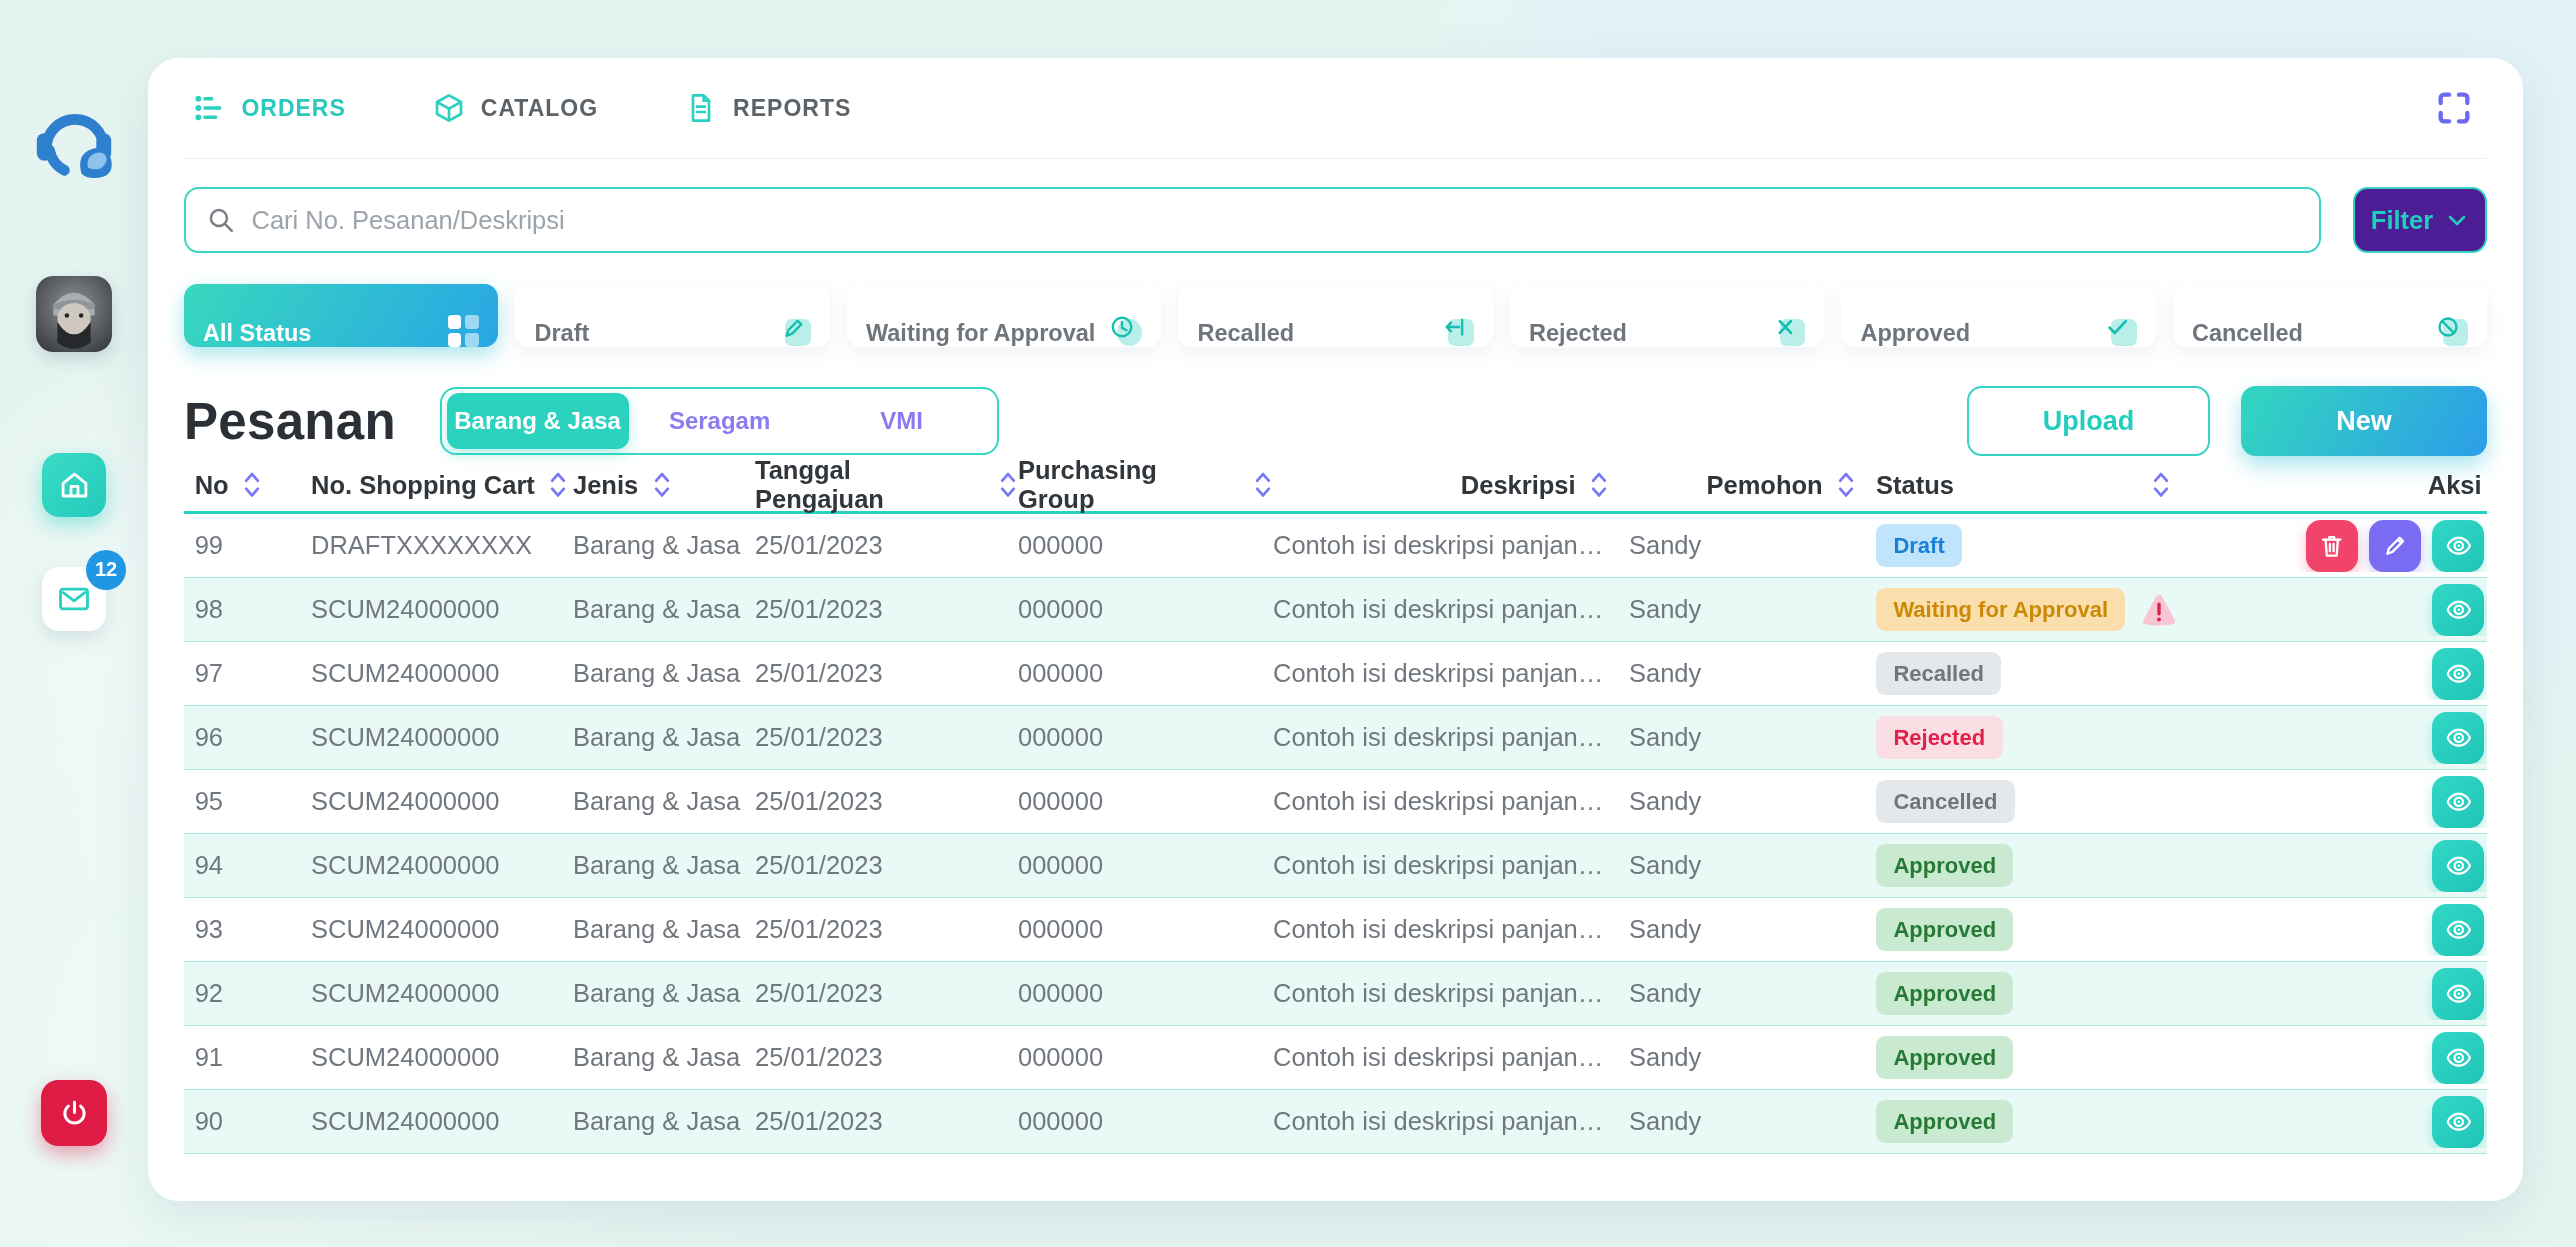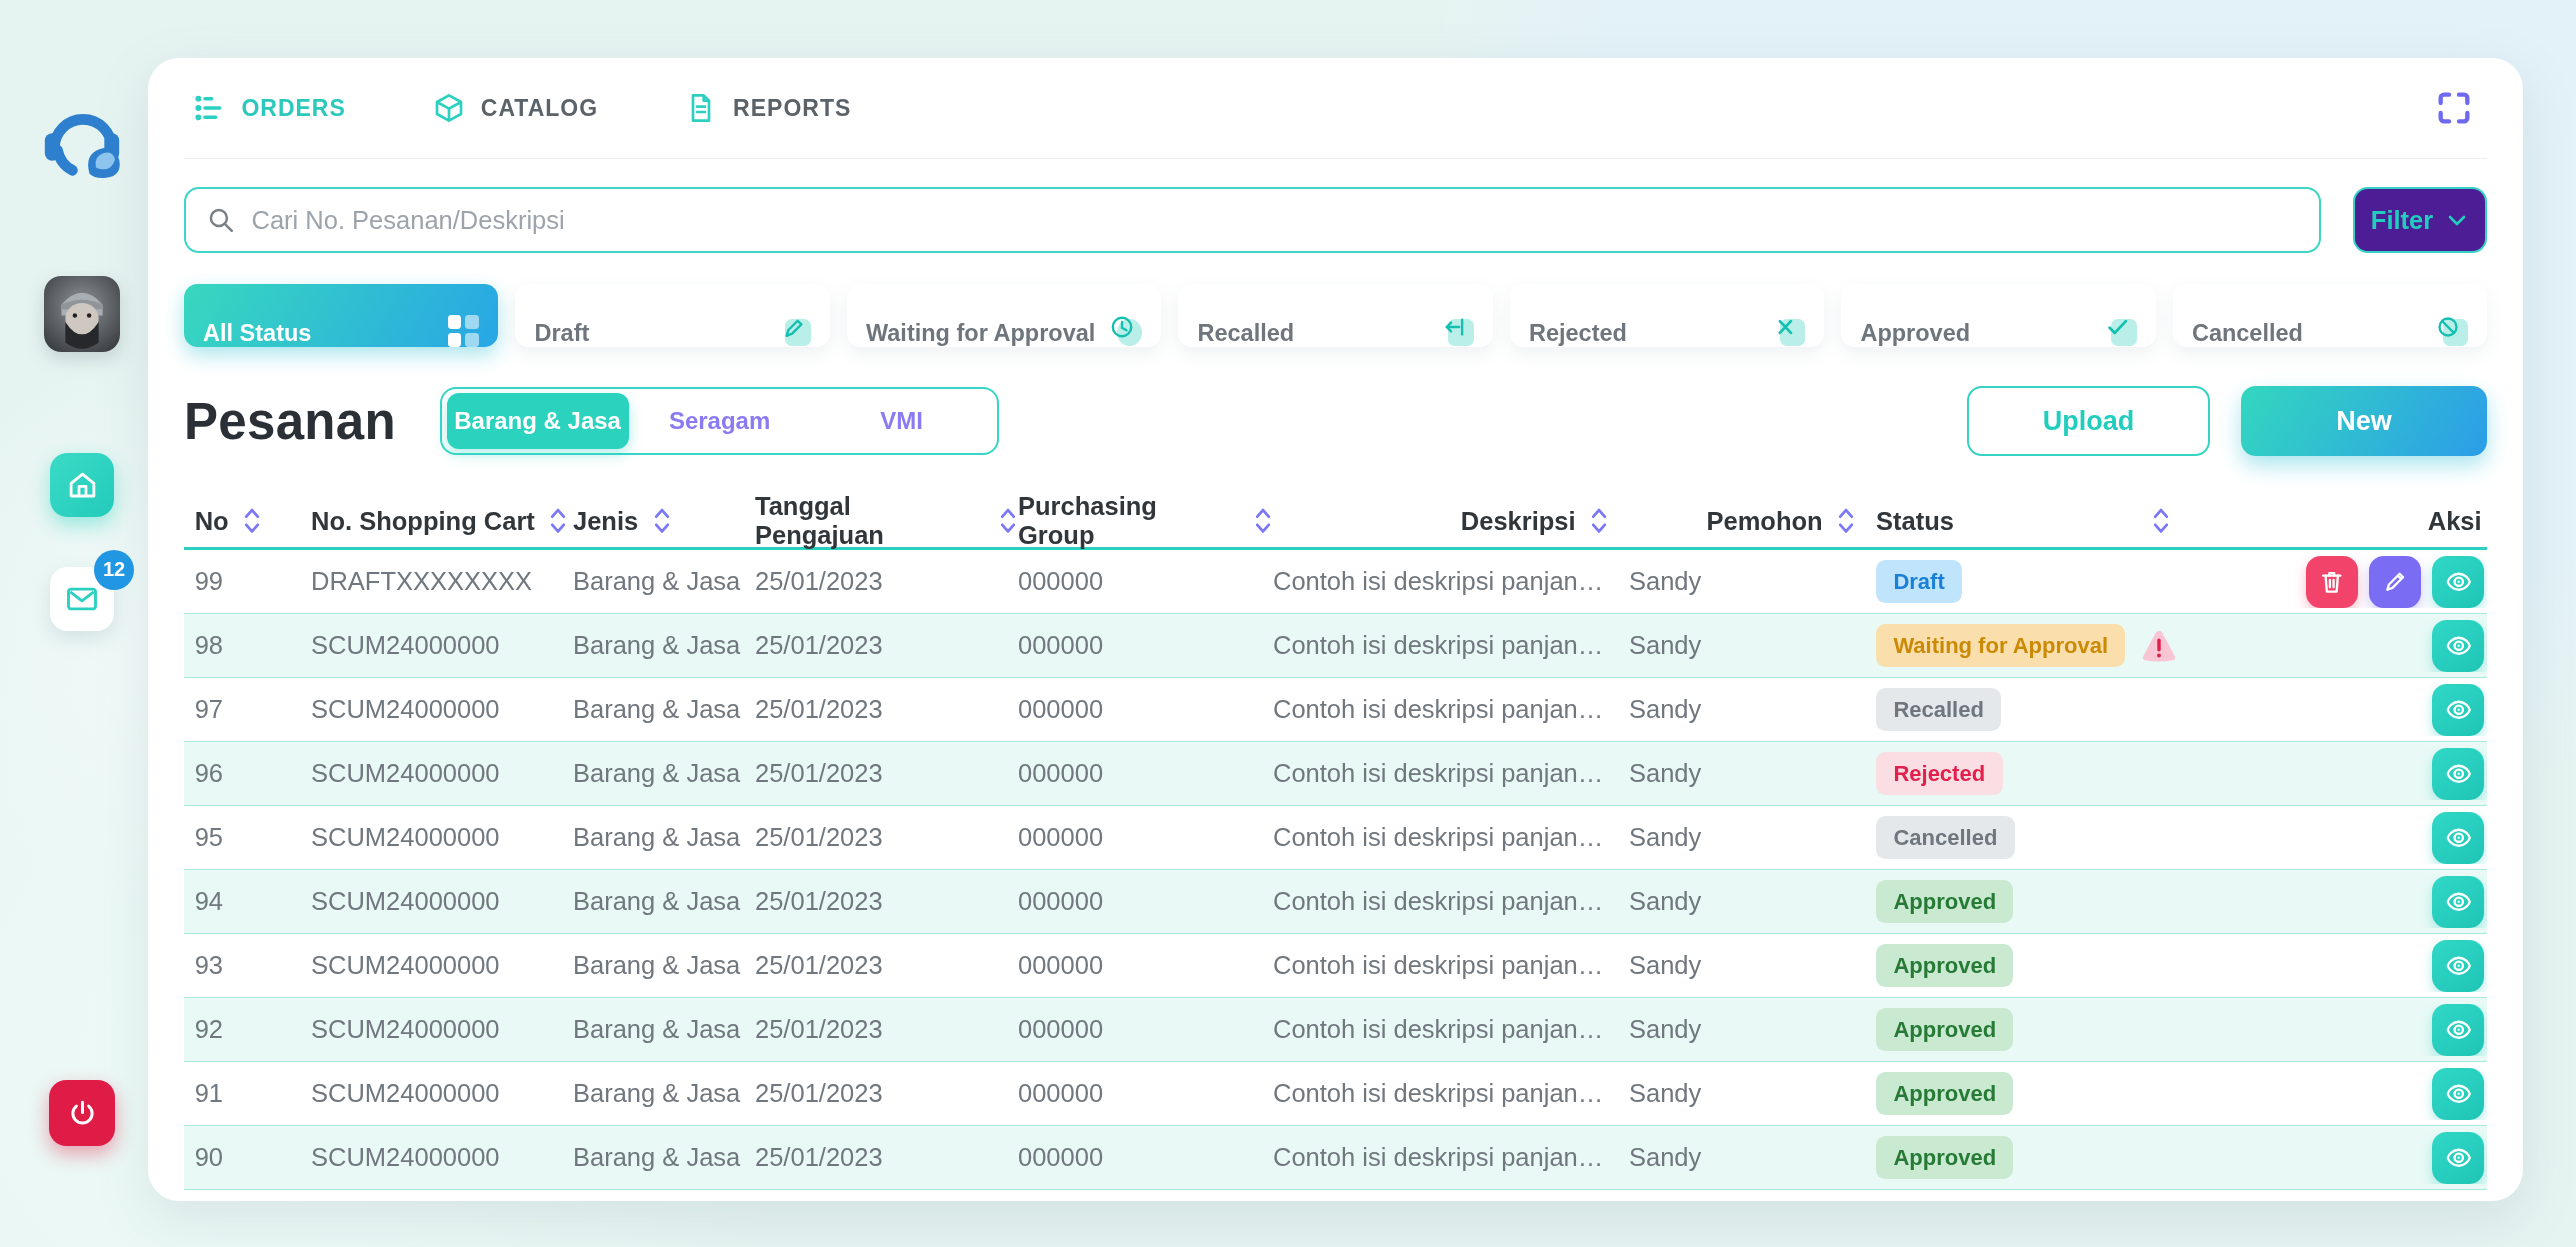--- a/index.html
+++ b/index.html
@@ -10,21 +10,21 @@
   
   .blob { position:absolute; border-radius:50%; pointer-events:none; }
   .blob-tr { width:1476px; height:1476px; right:-335px; top:-604px;
     background:radial-gradient(circle,#E3F2F8 0%,#E3F2F8 55%,rgba(227,242,248,0) 72%); }
   .blob-bl { width:1073px; height:1073px; left:-268px; bottom:-335px;
     background:radial-gradient(circle,#EFFBF8 0%,rgba(239,251,248,0) 70%); }
   .blob-ml { width:604px; height:604px; left:-101px; top:335px;
     background:radial-gradient(circle,#F2FBF9 0%,rgba(242,251,249,0) 70%); }
 
   
-  .sidebar { position:absolute; left:8px; top:0; width:148px; height:1248px; z-index:3; }
+  .sidebar { position:absolute; left:0; top:0; width:148px; height:1248px; z-index:3; }
   .side-item { position:absolute; left:50%; transform:translateX(-50%); }
   .logo { top:97px; width:85px; height:85px; }
   .avatar { top:276px; width:76px; height:76px; border-radius:17.4px; overflow:hidden;
     box-shadow:0 6.7px 17.4px rgba(90,110,120,.25); cursor:pointer; }
   .sq-btn { width:64px; height:64px; border-radius:17.4px; border:none; cursor:pointer;
     display:flex; align-items:center; justify-content:center; }
   .home-btn { top:453px; background:linear-gradient(135deg,#3ADBC6,#23CBBB);
     box-shadow:0 8px 19px rgba(46,211,194,.45); }
   .mail-wrap { top:567px; }
   .mail-btn { background:#FFFFFF; box-shadow:0 8px 19px rgba(120,150,160,.22); }
@@ -91,21 +91,21 @@
   .seg-tab.active { background:#2BD3BE; color:#fff; box-shadow:0 5.4px 13.4px rgba(43,211,190,.35); }
   .page-actions { margin-left:auto; display:flex; gap:31px; }
   .upload-btn { width:243px; height:70px; border:2px solid #36D2C4; border-radius:14.8px;
     background:#fff; color:#21CDBD; font-size:27px; font-weight:600; cursor:pointer; font-family:inherit; }
   .new-btn { width:246px; height:70px; border:none; border-radius:14.8px; cursor:pointer;
     background:linear-gradient(120deg,#33D7BF 0%,#2C9DE8 100%); color:#fff;
     font-size:27px; font-weight:600; font-family:inherit;
     box-shadow:0 9.4px 21.5px rgba(44,190,215,.4); }
 
   
-  .table { margin-top:36px; display:flex; flex-direction:column; flex:1; }
+  .table { display:flex; flex-direction:column; flex:1; }
   .thead, .trow { display:grid; align-items:center;
     grid-template-columns:127px 262px 182px 263px 255px 356px 247px 315px 1fr; }
   .thead { height:58px; border-bottom:3.4px solid #2BD0C0; }
   .th { display:flex; align-items:center; gap:13.4px; font-size:25.5px; font-weight:600; color:#31363B; }
   .th .sort { width:20px; height:29.5px; cursor:pointer; flex:none; }
   .th-aksi { justify-content:flex-end; padding-right:5.4px; }
   .trow { height:64px; border-bottom:1.3px solid #A5EADF; font-size:25.5px; color:#70777E; }
   .trow:nth-child(even) { background:#E9FAF6; }
   .cell { overflow:hidden; white-space:nowrap; text-overflow:ellipsis; padding-right:13.4px; }
   .c-no { padding-left:10.7px; }

